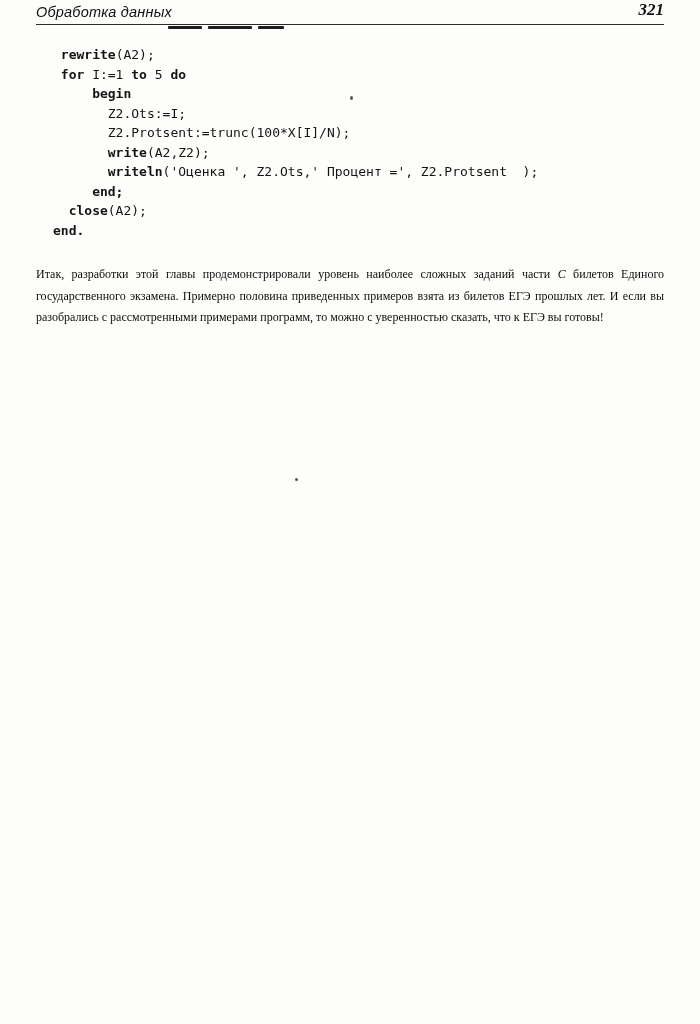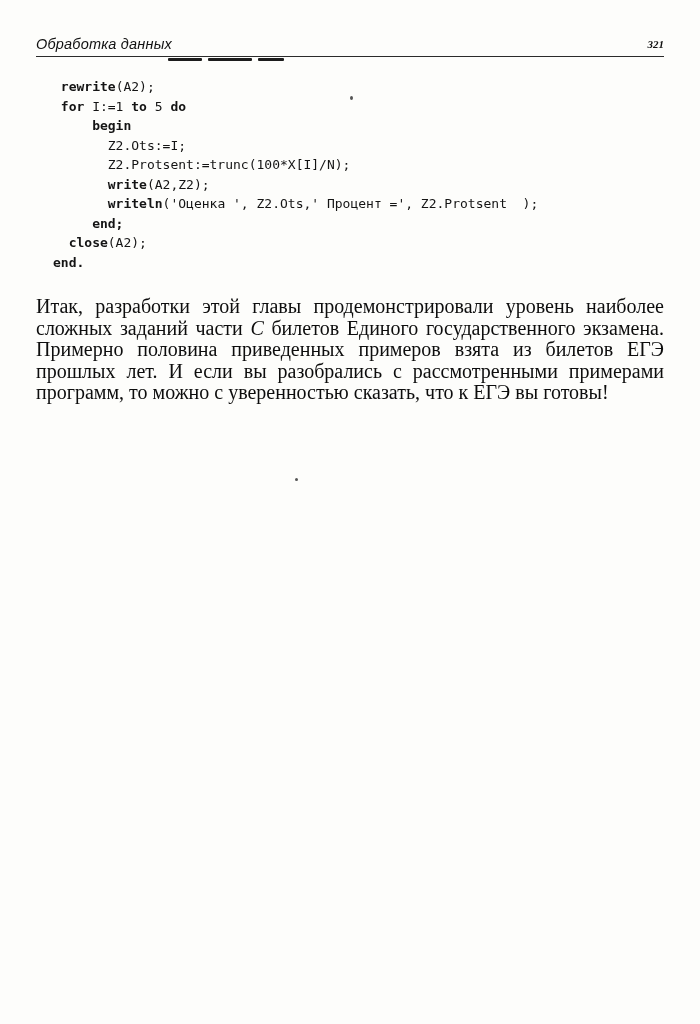--- a/index.html
+++ b/index.html
@@ -18,36 +18,35 @@
     box-sizing: border-box;
   }
   .content {
     position: relative;
     margin: 0 36px;
   }
   
   .running-head {
     display: flex;
     justify-content: space-between;
-    align-items: center;
-    padding-top: 36px;
+    align-items: flex-end;
     padding-bottom: 4px;
     border-bottom: 1.5px solid #2a2a2a;
     font-family: "Liberation Sans", sans-serif;
     gap: 24px;
   }
   .running-head .head-title {
     font-style: italic;
     font-size: 14.5px;
     letter-spacing: 0.2px;
   }
   .running-head .head-page {
     font-family: "Liberation Serif", serif;
     font-style: italic;
-    font-size: 11px;
+    font-size: 17px;
     font-weight: 600;
   }
   .rule-artifacts {
     position: relative;
     height: 6px;
   }
   .rule-artifacts .seg {
     position: absolute;
     top: 1px;
     height: 3px;
@@ -67,21 +66,21 @@
     color: #141414;
     margin-left: 17px;
   }
   .code-line .kw {
     font-weight: 700;
   }
   
   .body-text {
     margin-top: 24px;
     font-family: "Liberation Serif", serif;
-    font-size: 20px;
+    font-size: 12px;
     line-height: 21.5px;
     text-align: justify;
     color: #0d0d0d;
   }
   .body-text p {
     margin: 0 0 8px 0;
   }
   .body-text .ital {
     font-style: italic;
   }

